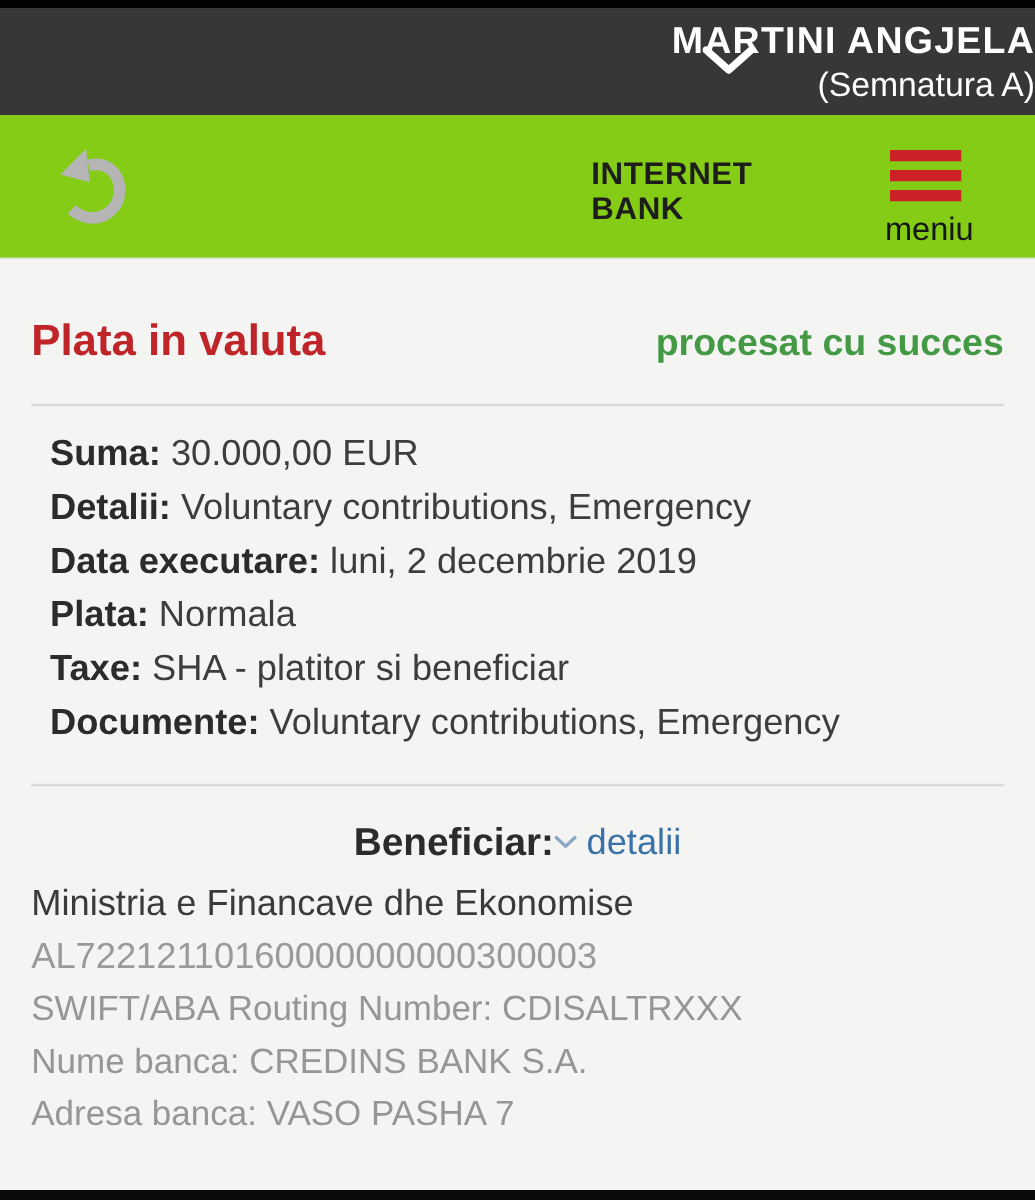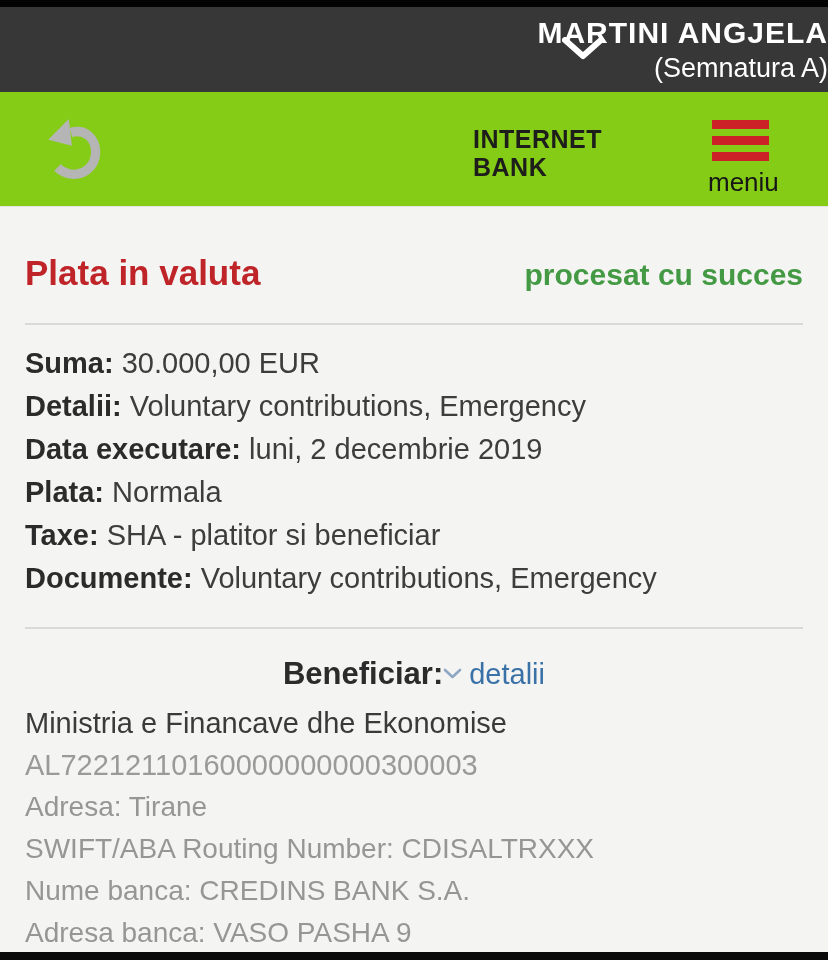--- a/index.html
+++ b/index.html
@@ -45,21 +45,21 @@
     align-items:baseline;
   }
   .page-title { font-size:35px; font-weight:bold; color:#bf2428; }
   .status-text { font-size:30px; font-weight:bold; color:#449a44; }
 
   .divider { border:none; border-top:2px solid #d9d9d7; margin-top:30px; }
   .divider-2 { margin-top:27px; }
 
   .rows { margin-top:17px; }
   .detail-row { font-size:29px; line-height:43px; color:#3d3d3d; }
-  .detail-row .lbl { font-weight:bold; color:#2b2b2b; }
+  .detail-row .lbl { font-weight:bold; color:#2b2b2b;margin-left:15px; }
 
   .benef-head {
     margin-top:27px; display:flex; justify-content:center; align-items:center;
   }
   .benef-label { font-size:31px; font-weight:bold; color:#2b2b2b; }
   .detalii-link {
     display:flex; align-items:center; gap:7px;
     color:#3a72a8; font-size:29px; cursor:pointer; text-decoration:none;
   }
   .benef-name { font-size:29px; color:#3a3a3a; margin-top:10px; line-height:42px; }
@@ -150,20 +150,19 @@
         <svg width="19" height="12" viewBox="0 0 19 12">
           <polyline points="2,2 9.5,9 17,2" fill="none" stroke="#8ea7c4" stroke-width="2.6" stroke-linecap="round" stroke-linejoin="round"></polyline>
         </svg>
       </span>
       <span>detalii</span>
     </a>
   </div>
 
   <div class="benef-name">Ministria e Financave dhe Ekonomise</div>
   <div class="benef-iban">AL72212110160000000000300003</div>
-  <div class="benef-gray">Adresa: Tirane</div>
   <div class="benef-gray">SWIFT/ABA Routing Number: CDISALTRXXX</div>
   <div class="benef-gray">Nume banca: CREDINS BANK S.A.</div>
-  <div class="benef-gray">Adresa banca: VASO PASHA 9</div>
+  <div class="benef-gray">Adresa banca: VASO PASHA 7</div>
 
 </div>
 
 <div class="bottom-strip"></div>
 
 </body></html>

